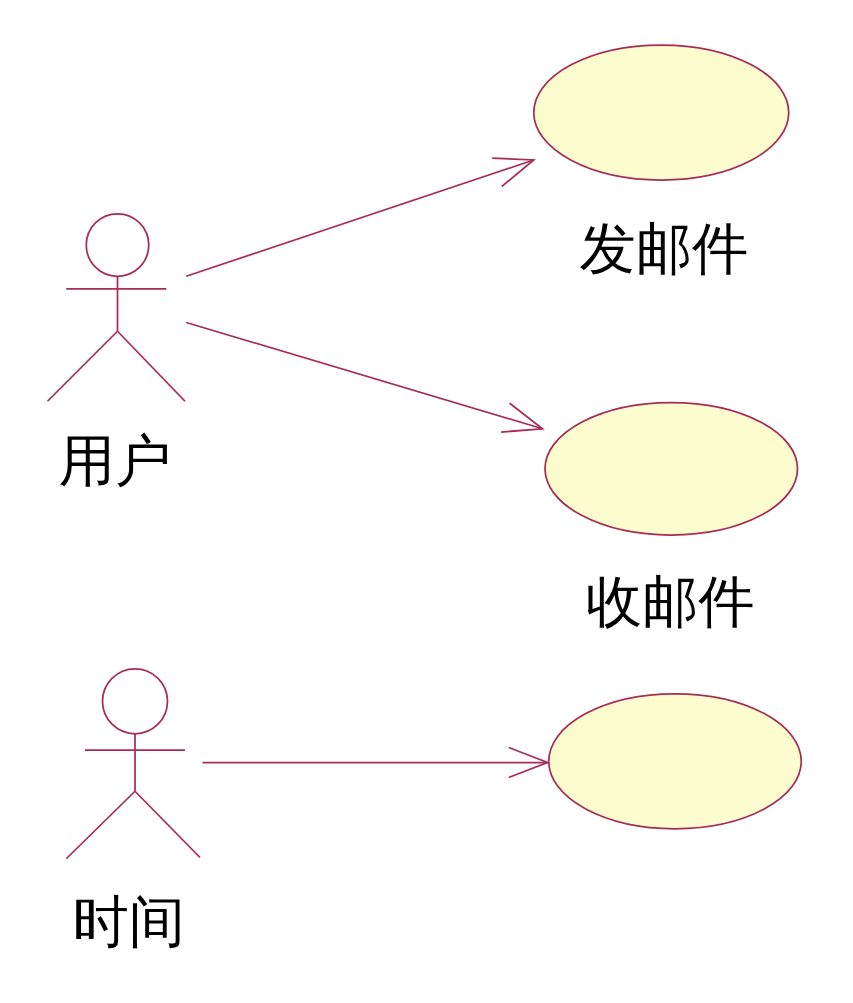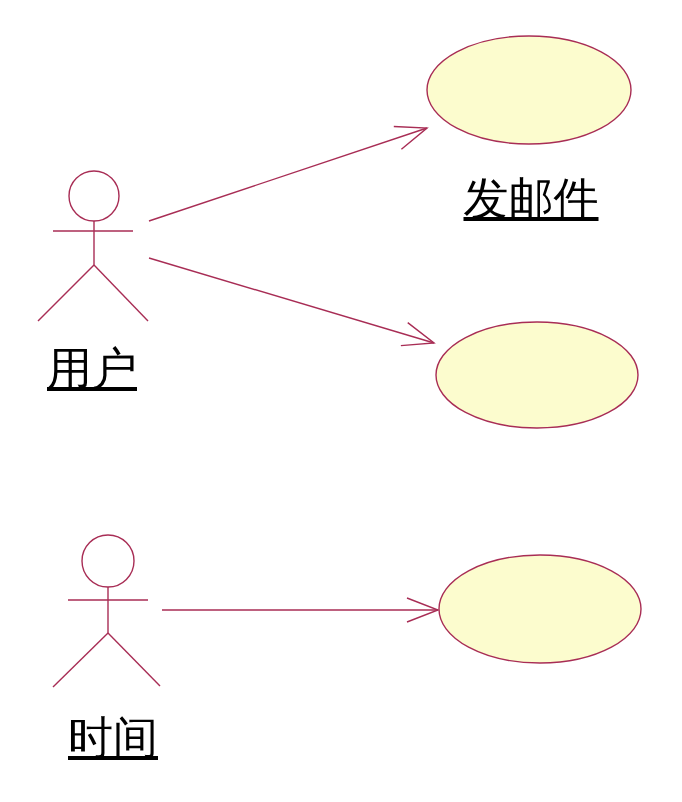--- a/index.html
+++ b/index.html
@@ -21,21 +21,20 @@
   .head{stroke:var(--stroke);stroke-width:1.4;fill:#ffffff;}
   .usecase{stroke:var(--stroke);stroke-width:1.4;fill:var(--usecase-fill);}
   .marker-path{fill:none;stroke:var(--stroke);stroke-width:1.4;}
   .label{
     position:absolute;
     transform:translateX(-50%);
     font-size:45px;
     line-height:1.04;
     color:var(--label-text);
     white-space:nowrap;
-    text-decoration:underline;
   }
 </style>
 </head>
 <body>
 
 <div class="canvas">
 
   <svg width="682" height="802" viewBox="0 0 682 802">
     <defs>
       <marker id="arrowOpen" viewBox="0 0 36 30" refX="34" refY="15" markerWidth="36" markerHeight="30" orient="auto" markerUnits="userSpaceOnUse">
@@ -69,19 +68,20 @@
       <line class="sline" x1="162" y1="610" x2="438" y2="610" marker-end="url(#arrowOpen)"></line>
     </g>
 
     <ellipse class="usecase" cx="529" cy="90" rx="102" ry="54"></ellipse>
     <ellipse class="usecase" cx="537" cy="375" rx="101" ry="53"></ellipse>
     <ellipse class="usecase" cx="540" cy="609" rx="101" ry="54"></ellipse>
   </svg>
 
   <div class="label" style="left:531px;top:176px;">发邮件</div>
 
+  <div class="label" style="left:536px;top:459px;">收邮件</div>
 
 
   <div class="label" style="left:92px;top:346px;">用户</div>
 
-  <div class="label" style="left:113px;top:715px;">时间</div>
+  <div class="label" style="left:103px;top:715px;">时间</div>
 
 </div>
 
 </body></html>

